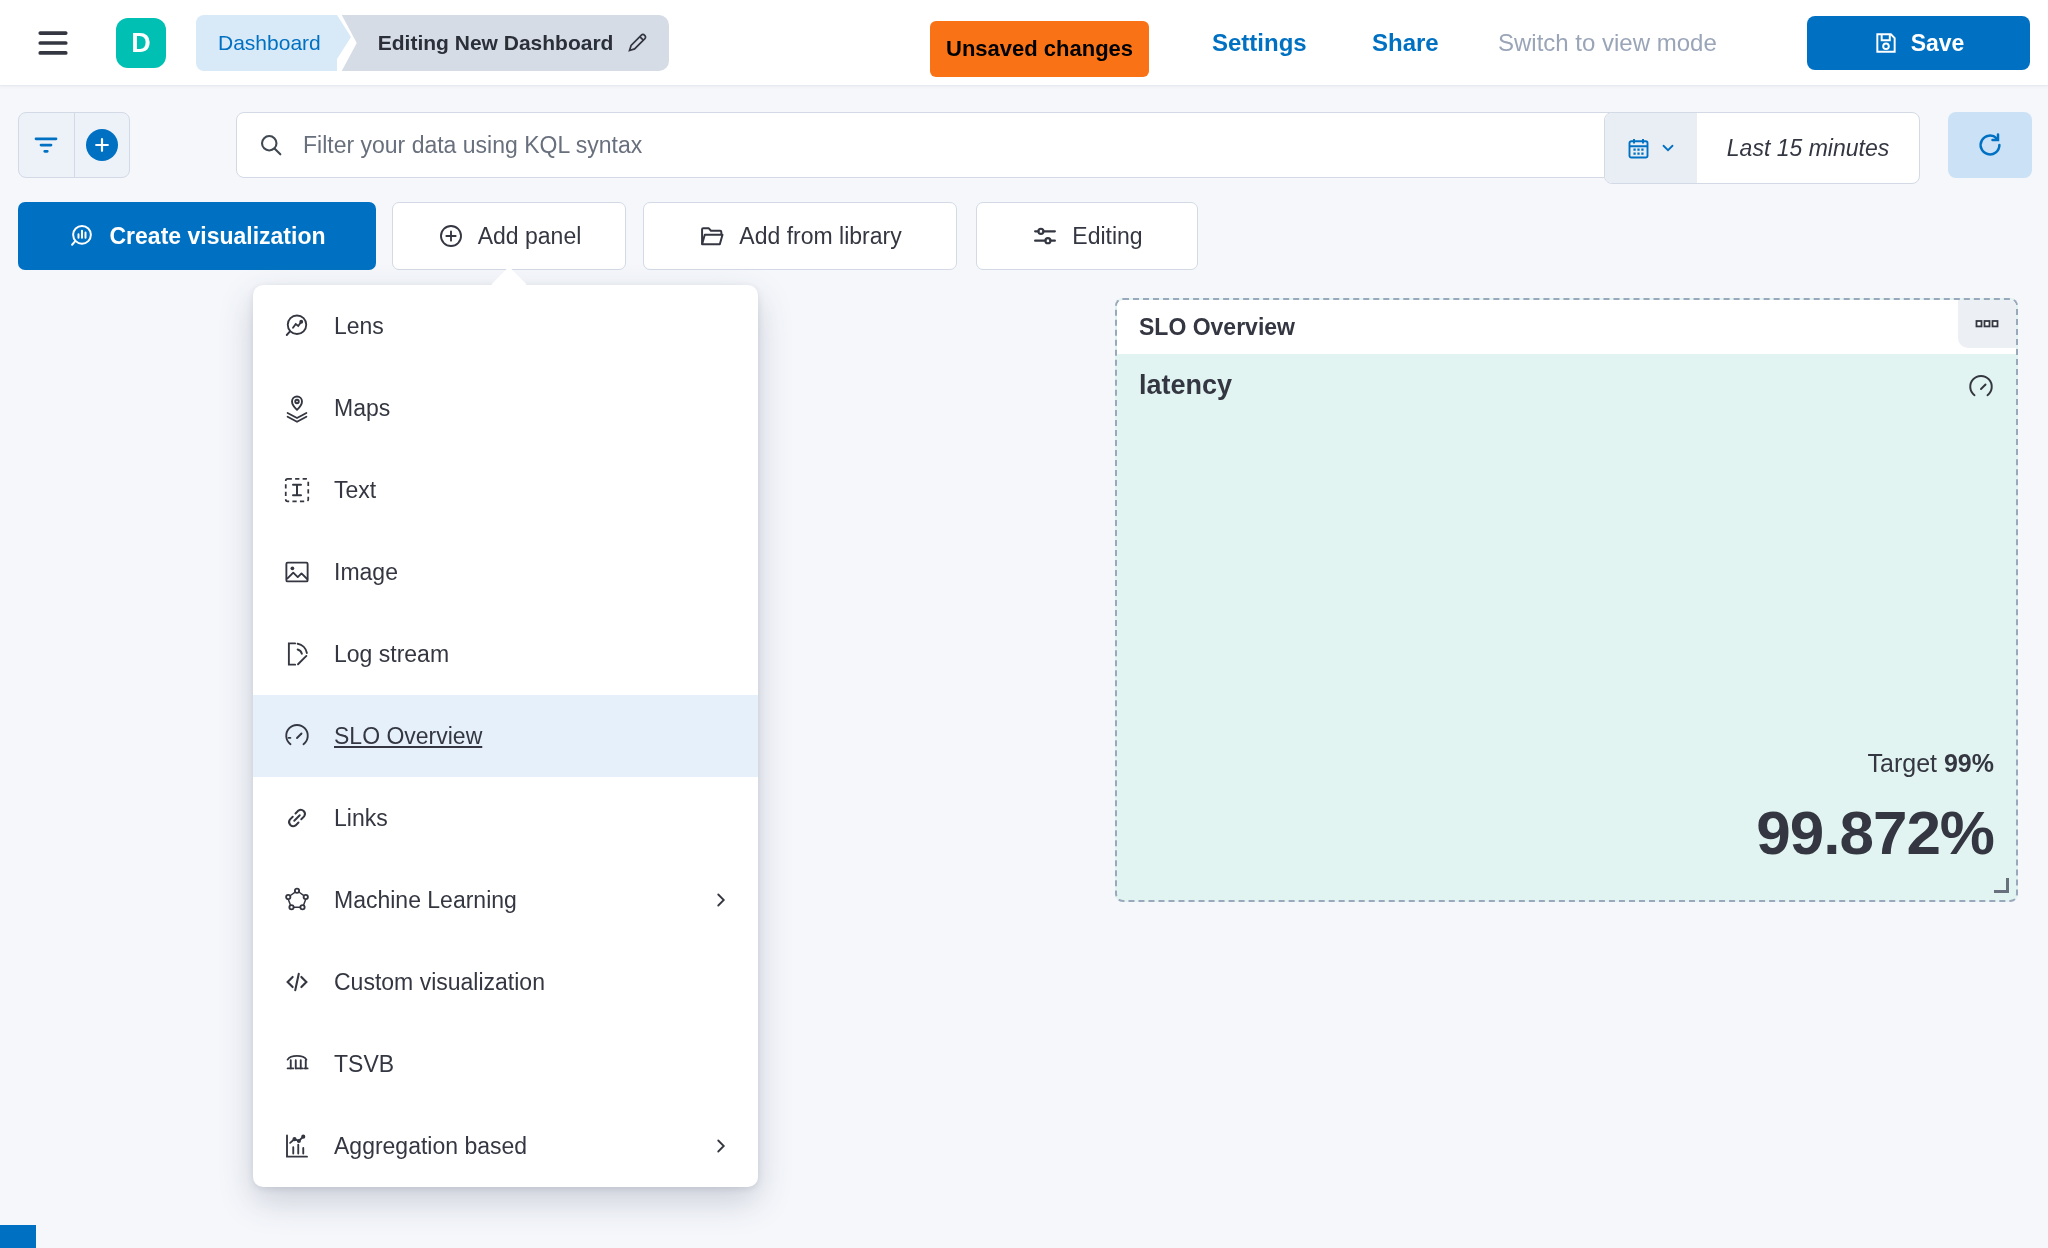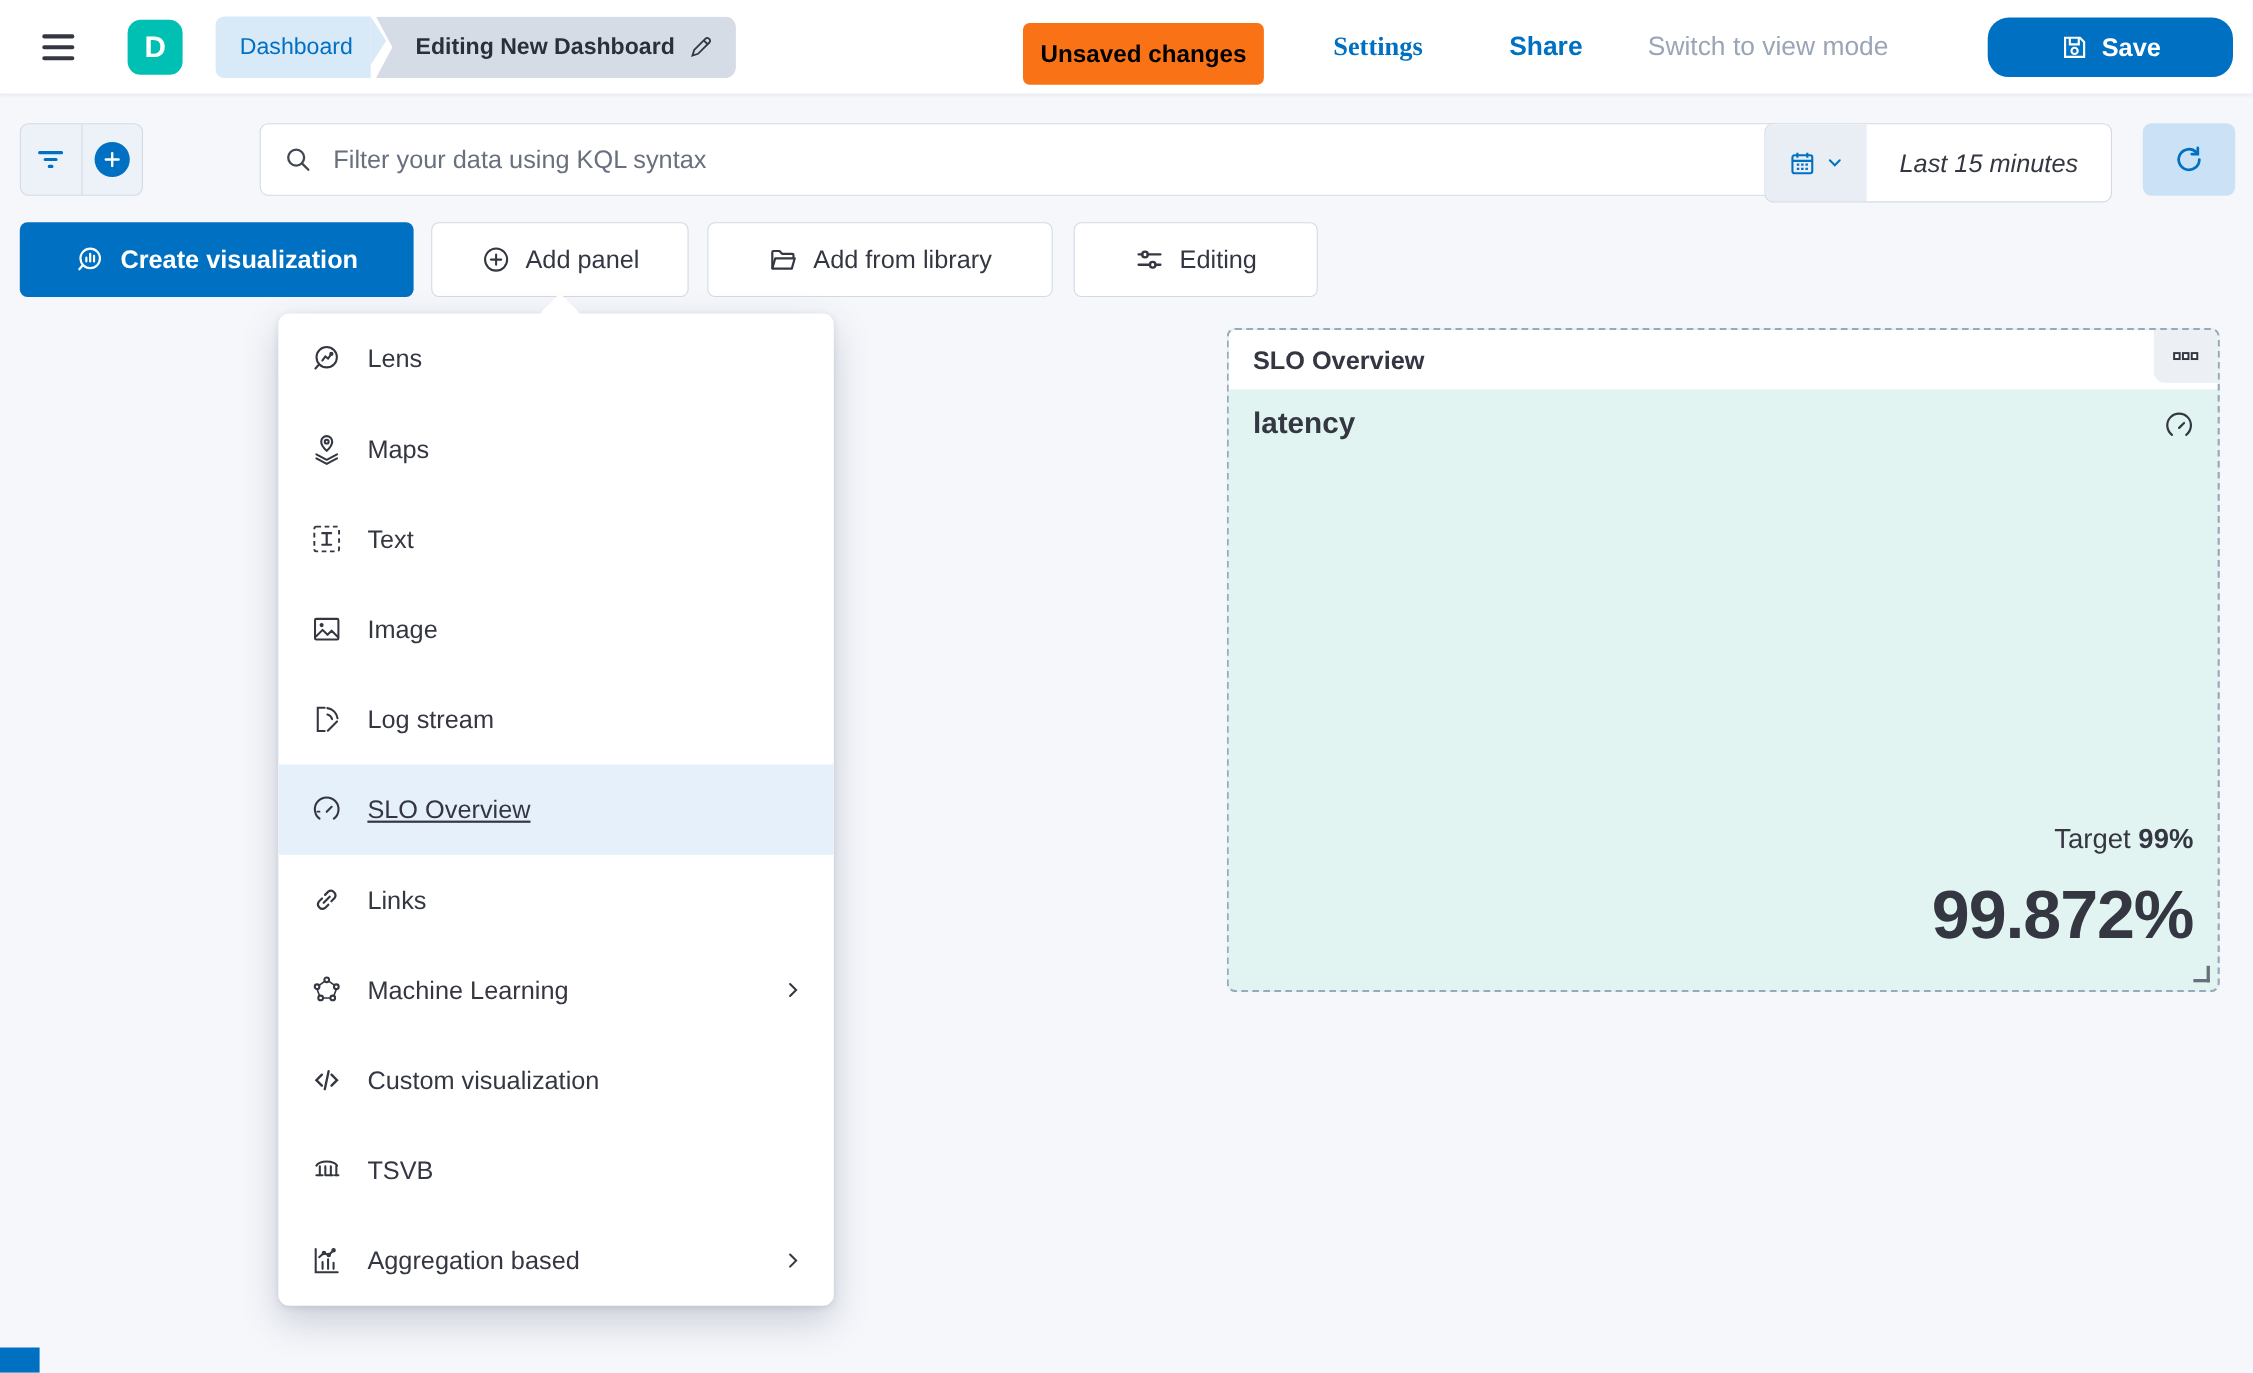--- a/index.html
+++ b/index.html
@@ -42,26 +42,26 @@
     clip-path:polygon(0 0,100% 0,100% 100%,0 100%,15px 50%);
   }
   .crumb-edit .pencil { margin-left:12px; color:#343741; }
   .unsaved-badge {
     position:absolute; left:930px; top:21px; height:56px; border-radius:6px;
     background:#f97316; color:#000; font-weight:700; font-size:22px;
     display:flex; align-items:center; padding:0 16px;
   }
   .hdr-link { position:absolute; top:0; height:86px; display:flex; align-items:center;
     color:#0071C2; font-weight:600; font-size:24px; cursor:pointer; }
-  .hdr-link.settings { left:1212px;font-family:Liberation Serif, serif; }
+  .hdr-link.settings { left:1212px; }
   .hdr-link.share    { left:1372px; }
   .hdr-link.disabled { left:1498px; color:#9AA5B8; cursor:default; font-weight:500; }
   .save-btn {
     position:absolute; left:1807px; top:16px; width:223px; height:54px;
-    background:#0071C2; border-radius:19px; color:#fff; font-weight:700; font-size:23px;
+    background:#0071C2; border-radius:8px; color:#fff; font-weight:700; font-size:23px;
     display:flex; align-items:center; justify-content:center; gap:12px; cursor:pointer; border:none;
   }
 
   
   .filter-group {
     position:absolute; left:18px; top:112px; width:112px; height:66px;
     background:#EDF1F8; border:1px solid #D3DAE6; border-radius:8px;
     display:flex; align-items:center; z-index:5;
   }
   .filter-group .cell { flex:1; height:100%; display:flex; align-items:center; justify-content:center; cursor:pointer; }

